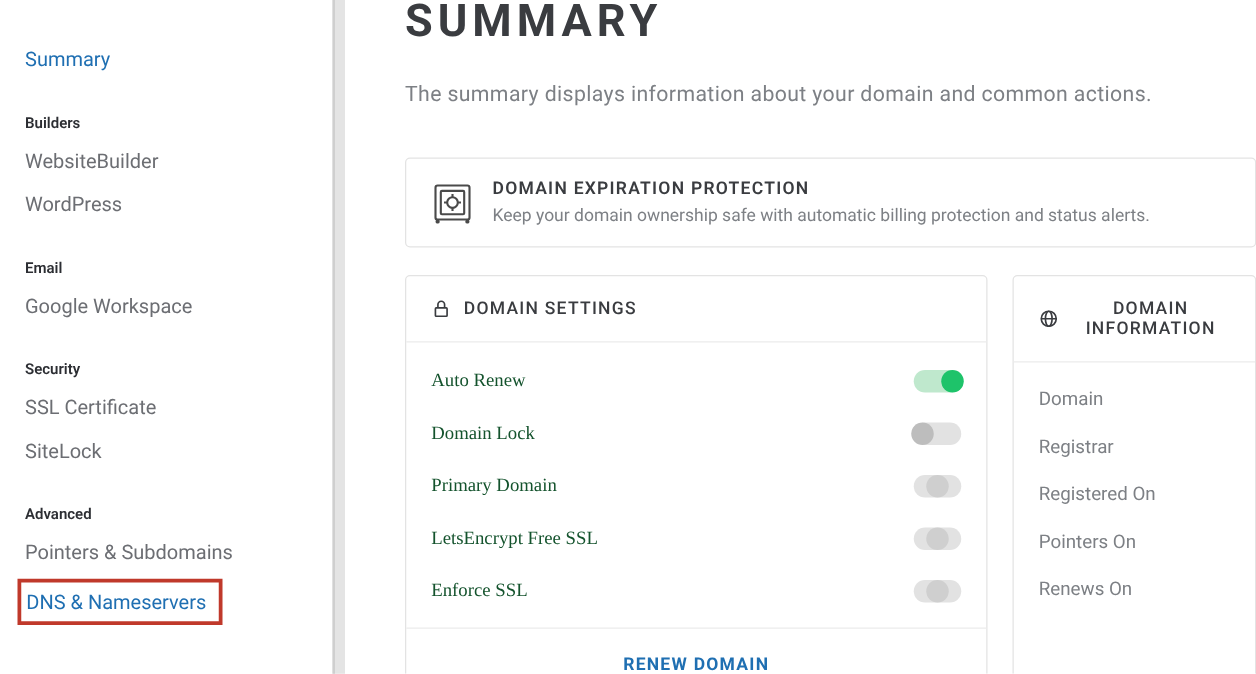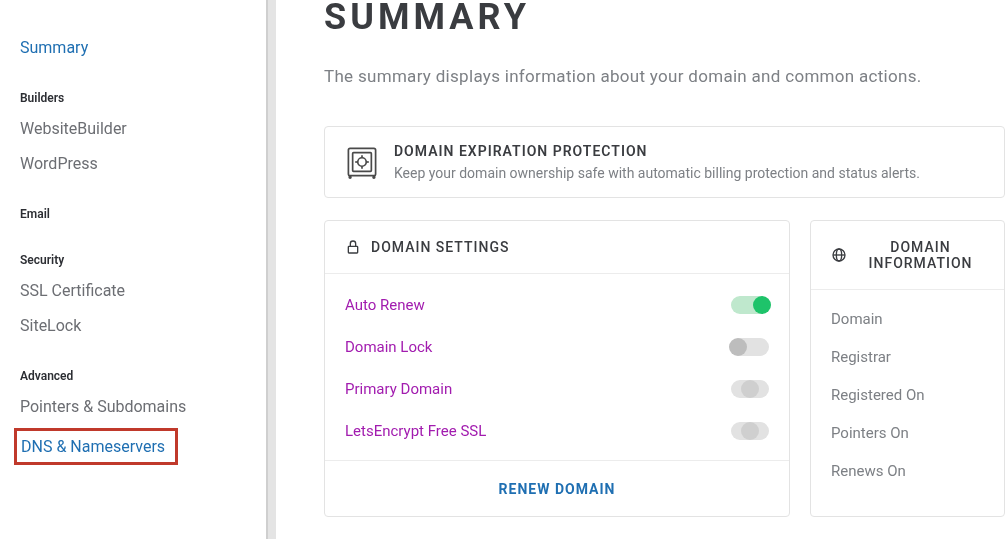--- a/index.html
+++ b/index.html
@@ -114,21 +114,22 @@
   font-weight: 500;
   text-align: center;
 }
 .card-body { padding: 10px 20px 0 20px; }
 .setting-row {
   display: flex;
   justify-content: space-between;
   align-items: flex-end;
   padding: 12px 0;
   font-size: 15px;
-  color: #a21caf;
+  color: #14532d;
+  font-family: Liberation Serif, serif;
 }
 .info-row {
   padding: 10px 0;
   font-size: 15px;
   color: #7d8085;
 }
 .toggle {
   width: 38px; height: 18px;
   background: #e2e2e2;
   border-radius: 10px;
@@ -164,20 +165,21 @@
 <body>
 
 <div class="sidebar">
   <span class="nav-item active">Summary</span>
 
   <div class="nav-heading">Builders</div>
   <span class="nav-item">WebsiteBuilder</span>
   <span class="nav-item">WordPress</span>
 
   <div class="nav-heading">Email</div>
+  <span class="nav-item">Google Workspace</span>
 
   <div class="nav-heading">Security</div>
   <span class="nav-item">SSL Certificate</span>
   <span class="nav-item">SiteLock</span>
 
   <div class="nav-heading">Advanced</div>
   <span class="nav-item">Pointers &amp; Subdomains</span>
   <span class="dns-highlight">
     <span class="nav-item dns" style="padding:0">DNS &amp; Nameservers</span>
   </span>
@@ -239,20 +241,26 @@
           <span class="toggle mid">
               <span class="knob"></span>
             </span>
         </div>
         <div class="setting-row">
           <span>LetsEncrypt Free SSL</span>
           <span class="toggle mid">
               <span class="knob"></span>
             </span>
         </div>
+        <div class="setting-row">
+          <span>Enforce SSL</span>
+          <span class="toggle mid">
+              <span class="knob"></span>
+            </span>
+        </div>
       </div>
       <div class="card-footer">
         <span class="renew-link">RENEW DOMAIN</span>
       </div>
     </div>
 
     <div class="card info">
       <div class="card-header">
         <span>
           <svg width="16" height="16" viewBox="0 0 24 24" fill="none" stroke="#3a3c40" stroke-width="2">

